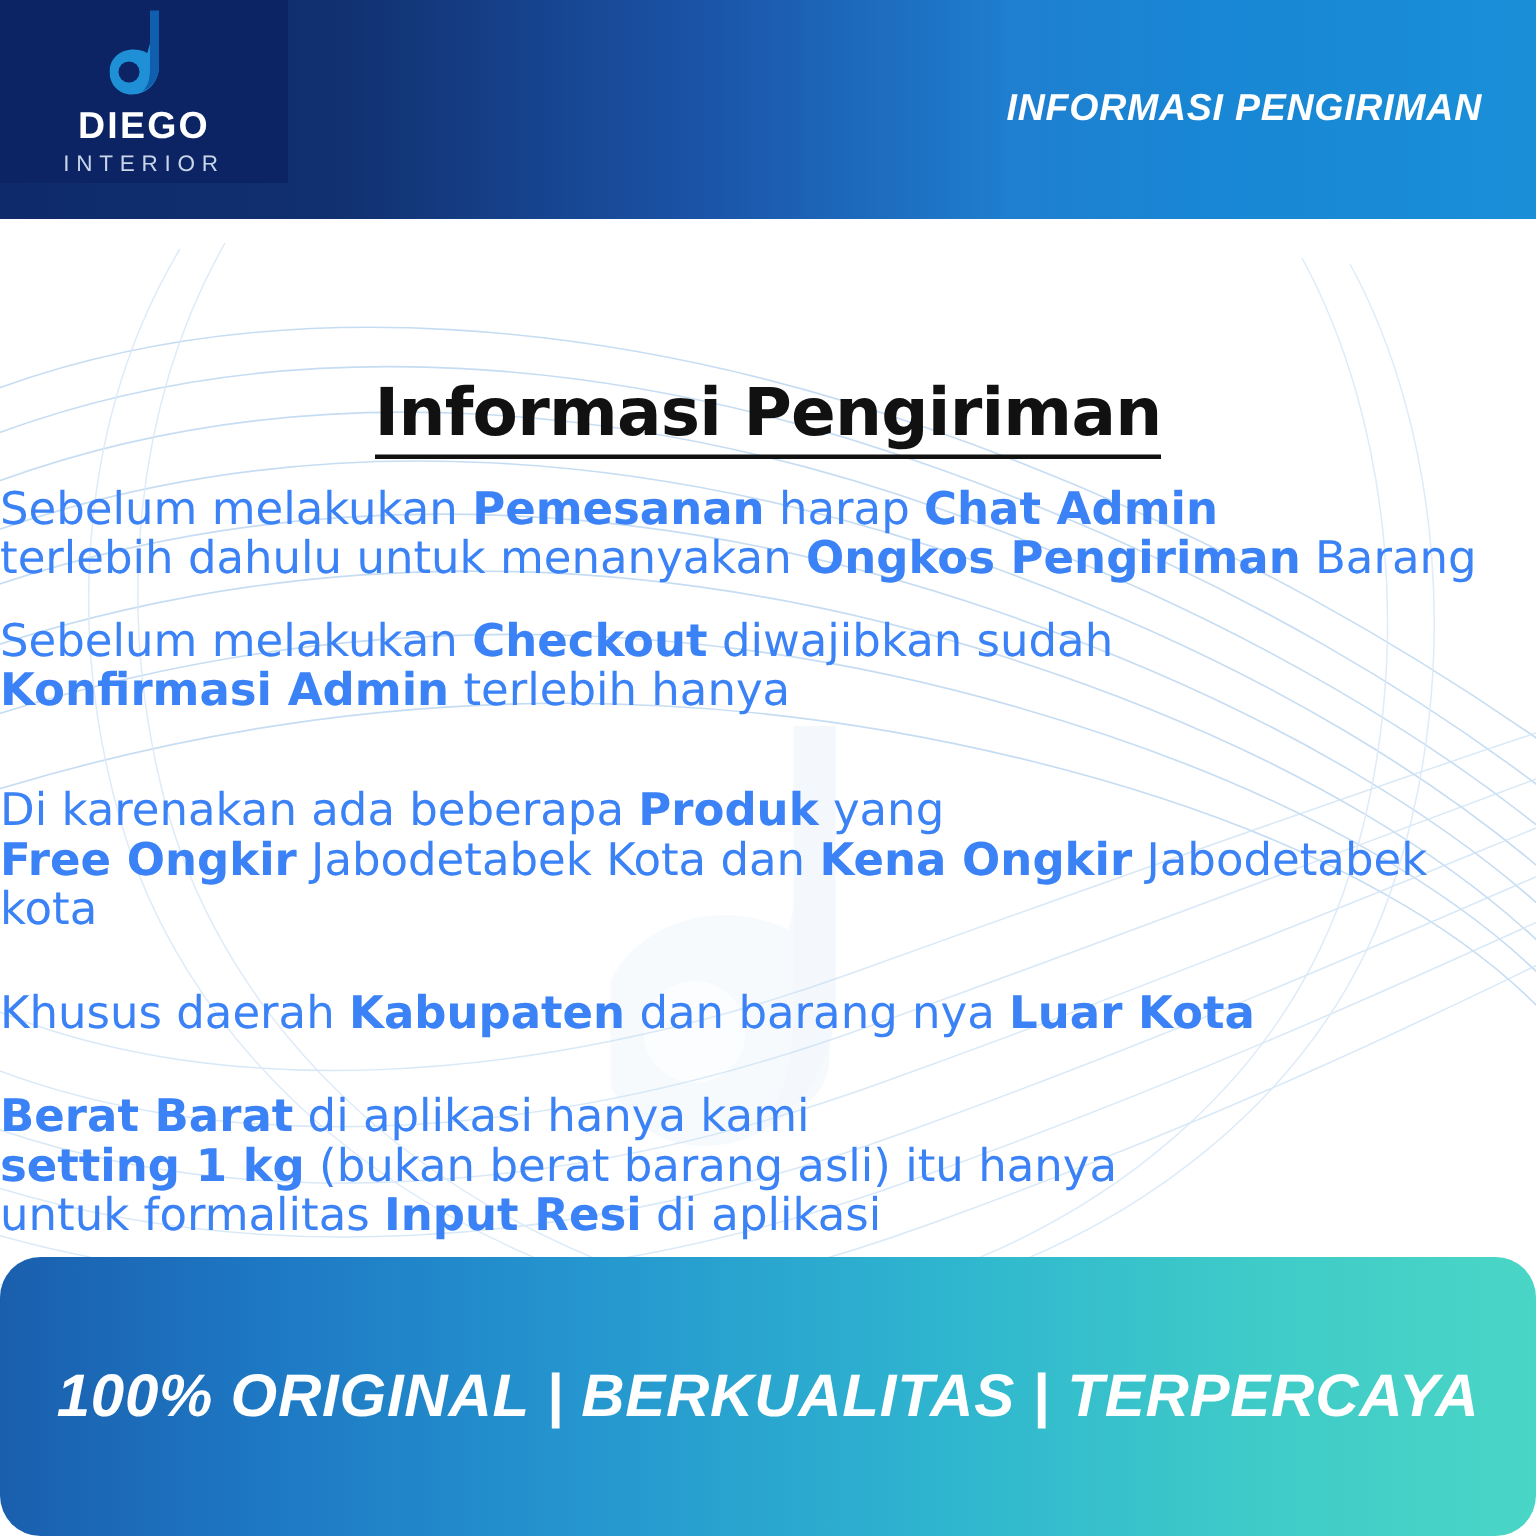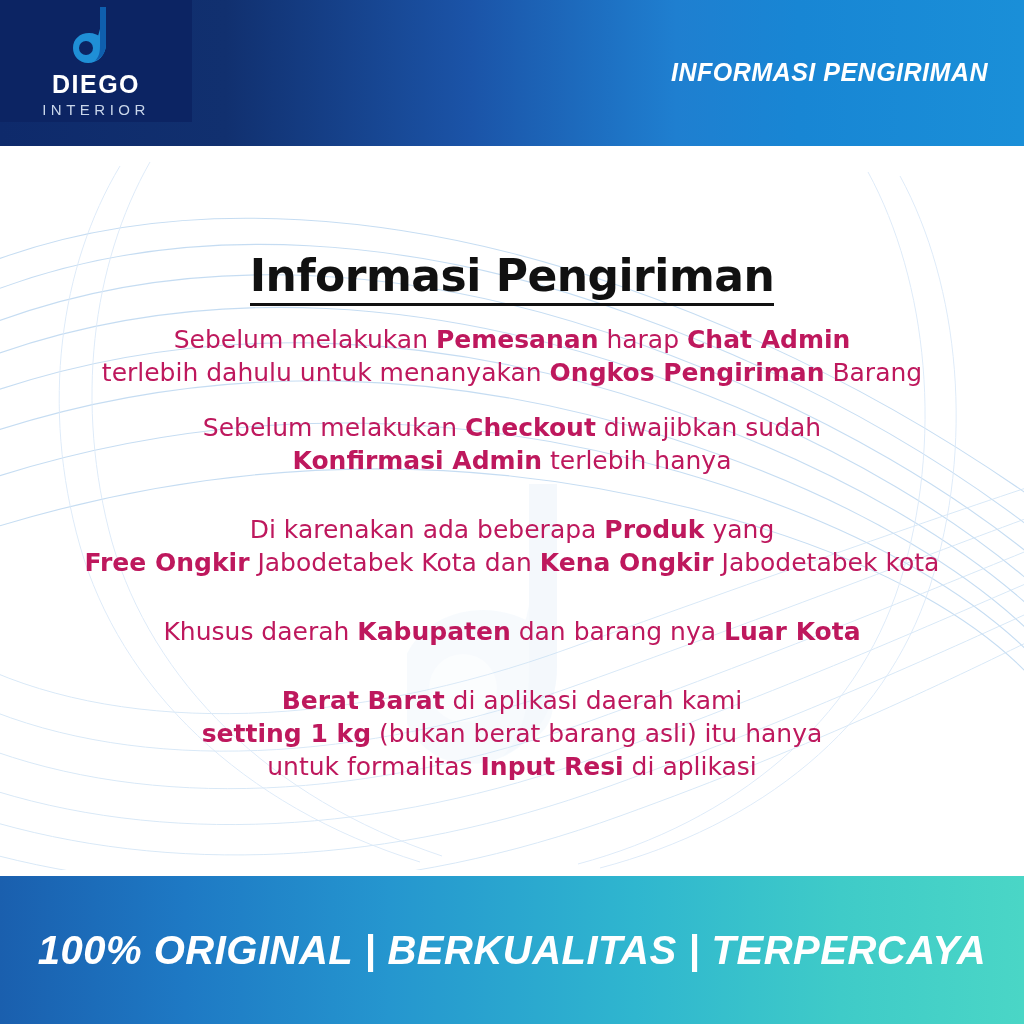--- a/index.html
+++ b/index.html
@@ -50,36 +50,36 @@
 
   .doc-title {
     position:relative; text-align:center; margin-top:104px;
     font-size:44px; font-weight:bold; color:#111111;
     font-family:"DejaVu Sans", sans-serif;
     letter-spacing:-0.5px;
   }
   .doc-title span { border-bottom:3px solid #111; padding-bottom:2px; }
 
   .para {
-    position:relative; text-align:center; color:#be185d;
-    font-size:25px; line-height:33px; margin-top:24px;
+    position:relative; text-align:left; color:#3b82f6;
+    font-size:30px; line-height:33px; margin-top:24px;
     font-family:"DejaVu Sans", sans-serif;
   }
   .para b { font-weight:bold; }
   .para.p1 { margin-top:22px; }
   .para.p2 { margin-top:22px; }
-  .para.p3 { margin-top:36px; }
+  .para.p3 { margin-top:47px; }
   .para.p4 { margin-top:36px; }
   .para.p5 { margin-top:36px; }
 
   
   .footer {
-    position:absolute; left:0; bottom:0; width:1024px; height:148px;
+    position:absolute; left:0; bottom:0; width:1024px; height:186px;
     background:linear-gradient(90deg,#1a5fae 0%,#1e79c4 18%,#2596cf 38%,#2fb6cf 62%,#3fcbc8 82%,#4ad6c6 100%);
-    display:flex; align-items:center; justify-content:center;
+    display:flex; align-items:center; justify-content:center;border-radius:27px;
   }
   .footer-strip-top {
     position:absolute; left:0; bottom:148px; width:1024px; height:6px;
     background:#ffffff;
   }
   .footer-text {
     color:#ffffff; font-size:40px; font-weight:bold; font-style:italic;
     letter-spacing:0.5px; font-family:"Liberation Sans", sans-serif;
     white-space:nowrap;
   }
@@ -153,21 +153,21 @@
       <div><b>Konfirmasi Admin</b><span> terlebih hanya</span></div>
     </div>
   <div class="para p3">
       <div><span>Di karenakan ada beberapa </span><b>Produk</b><span> yang</span></div>
       <div><b>Free Ongkir</b><span> Jabodetabek Kota dan </span><b>Kena Ongkir</b><span> Jabodetabek kota</span></div>
     </div>
   <div class="para p4">
       <div><span>Khusus daerah </span><b>Kabupaten</b><span> dan barang nya </span><b>Luar Kota</b></div>
     </div>
   <div class="para p5">
-      <div><b>Berat Barat</b><span> di aplikasi daerah kami</span></div>
+      <div><b>Berat Barat</b><span> di aplikasi hanya kami</span></div>
       <div><b>setting 1 kg</b><span> (bukan berat barang asli) itu hanya</span></div>
       <div><span>untuk formalitas </span><b>Input Resi</b><span> di aplikasi</span></div>
     </div>
 </div>
 
 <div class="footer-strip-top"></div>
 
 <div class="footer">
   <div class="footer-text">100% ORIGINAL | BERKUALITAS | TERPERCAYA</div>
 </div>

